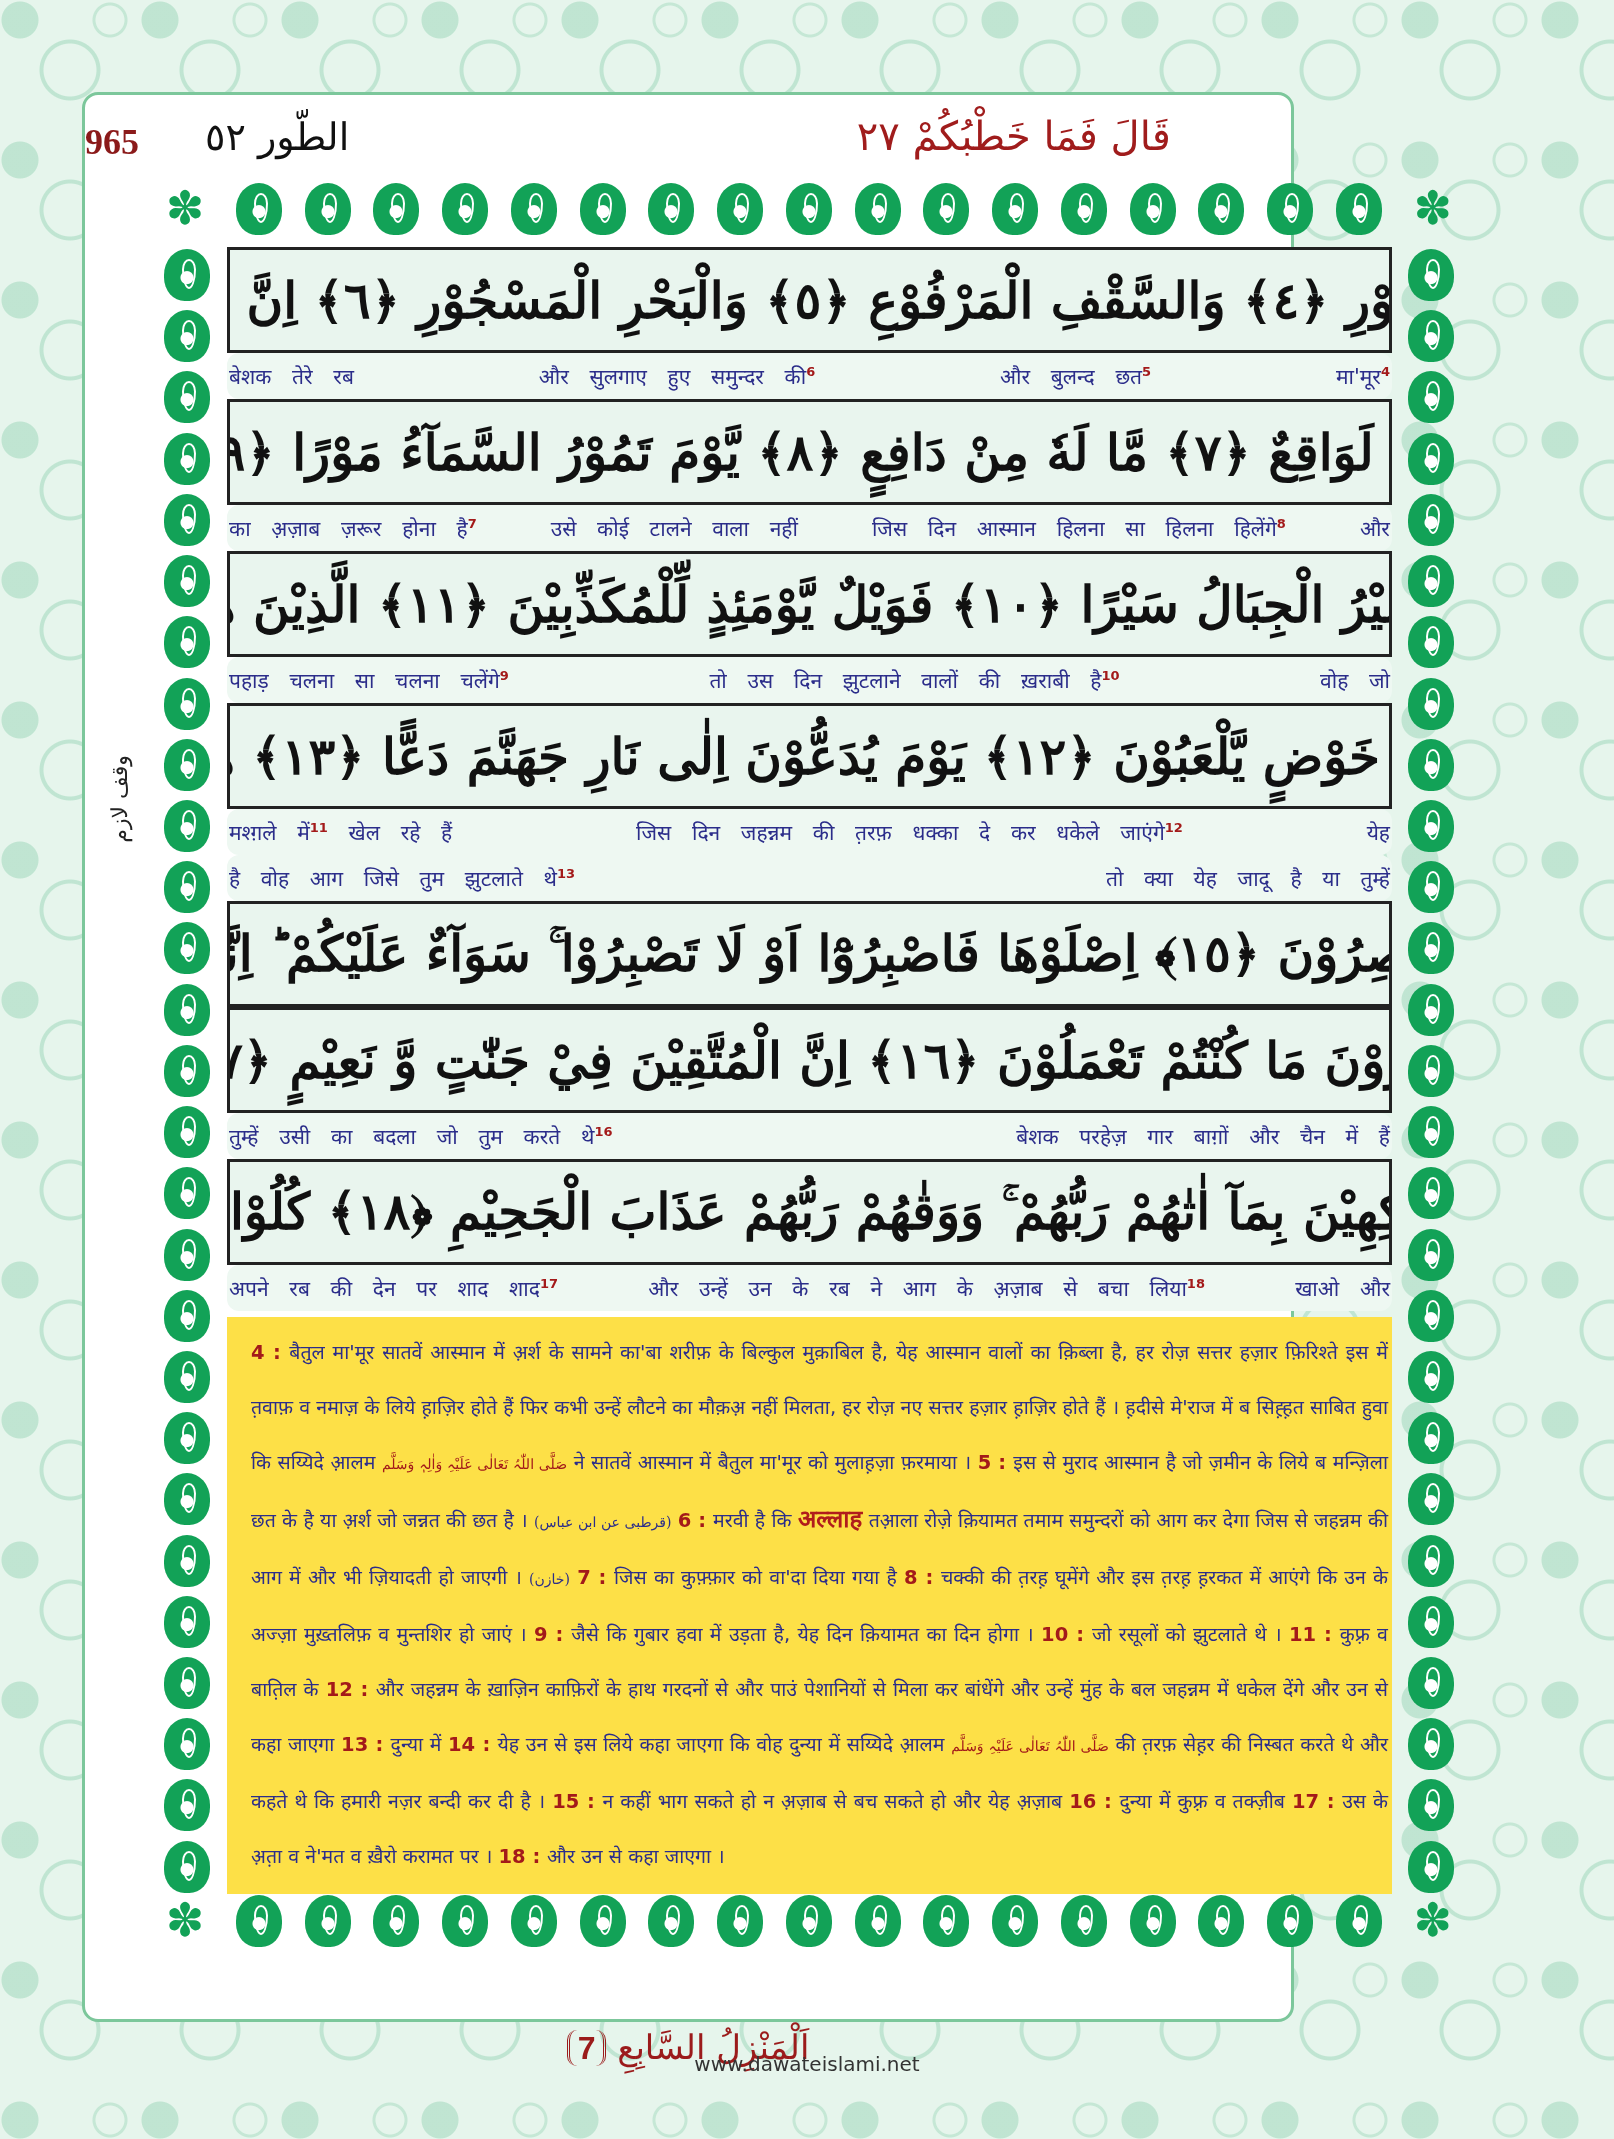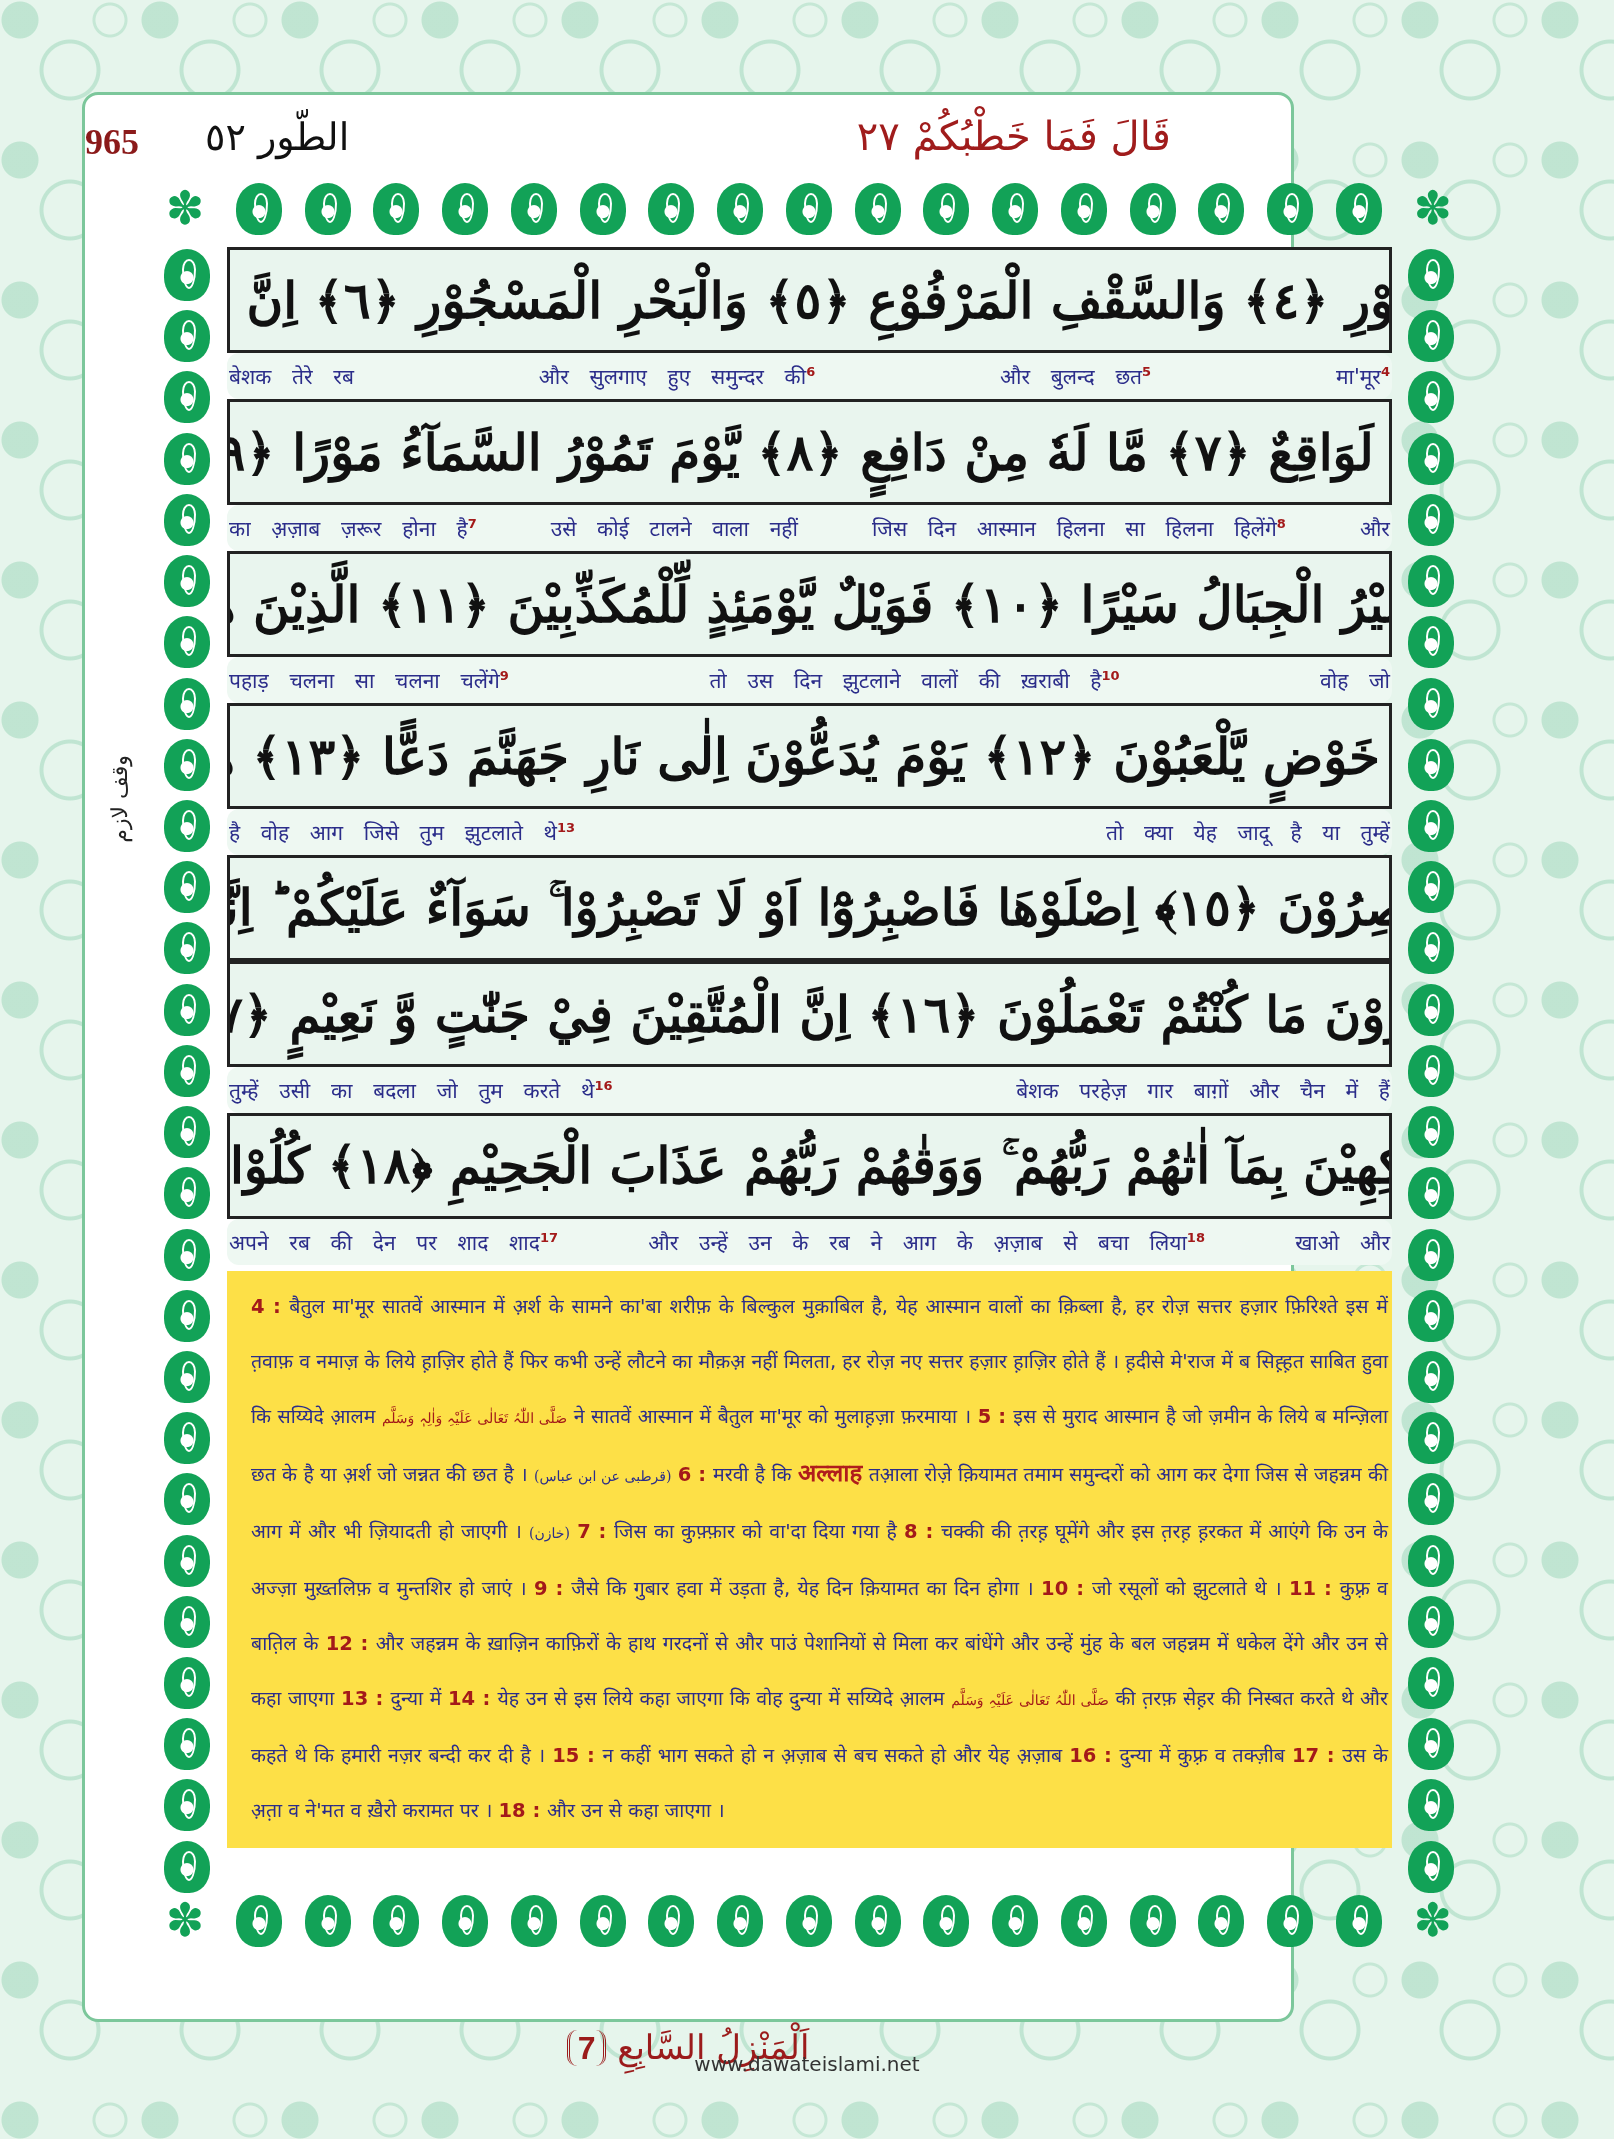--- a/index.html
+++ b/index.html
@@ -234,20 +234,25 @@
     </div>
 
     <div class="ayah-box">تَسِيْرُ الْجِبَالُ سَيْرًا ﴿١٠﴾ فَوَيْلٌ يَّوْمَئِذٍ لِّلْمُكَذِّبِيْنَ ﴿١١﴾ الَّذِيْنَ هُمْ</div>
     <div class="trans-line">
       <span class="seg"><span>पहाड़ चलना सा चलना चलेंगे</span><sup>9</sup></span>
       <span class="seg"><span>तो उस दिन झुटलाने वालों की ख़राबी है</span><sup>10</sup></span>
       <span class="seg"><span>वोह जो</span></span>
     </div>
 
     <div class="ayah-box">فِيْ خَوْضٍ يَّلْعَبُوْنَ ﴿١٢﴾ يَوْمَ يُدَعُّوْنَ اِلٰى نَارِ جَهَنَّمَ دَعًّا ﴿١٣﴾ هٰذِهِ</div>
+    <div class="trans-line">
+      <span class="seg"><span>मश्ग़ले में</span><sup>11</sup> <span>खेल रहे हैं</span></span>
+      <span class="seg"><span>जिस दिन जहन्नम की त़रफ़ धक्का दे कर धकेले जाएंगे</span><sup>12</sup></span>
+      <span class="seg"><span>येह</span></span>
+    </div>
 
     <div class="trans-line">
       <span class="seg"><span>है वोह आग जिसे तुम झुटलाते थे</span><sup>13</sup></span>
       <span class="seg"><span>तो क्या येह जादू है या तुम्हें</span></span>
     </div>
 
     <div class="ayah-box">تُبْصِرُوْنَ ﴿١٥﴾ اِصْلَوْهَا فَاصْبِرُوْٓا اَوْ لَا تَصْبِرُوْا ۚ سَوَآءٌ عَلَيْكُمْ ؕ اِنَّمَا</div>
 
     <div class="ayah-box">تُجْزَوْنَ مَا كُنْتُمْ تَعْمَلُوْنَ ﴿١٦﴾ اِنَّ الْمُتَّقِيْنَ فِيْ جَنّٰتٍ وَّ نَعِيْمٍ ﴿١٧﴾</div>
     <div class="trans-line">

